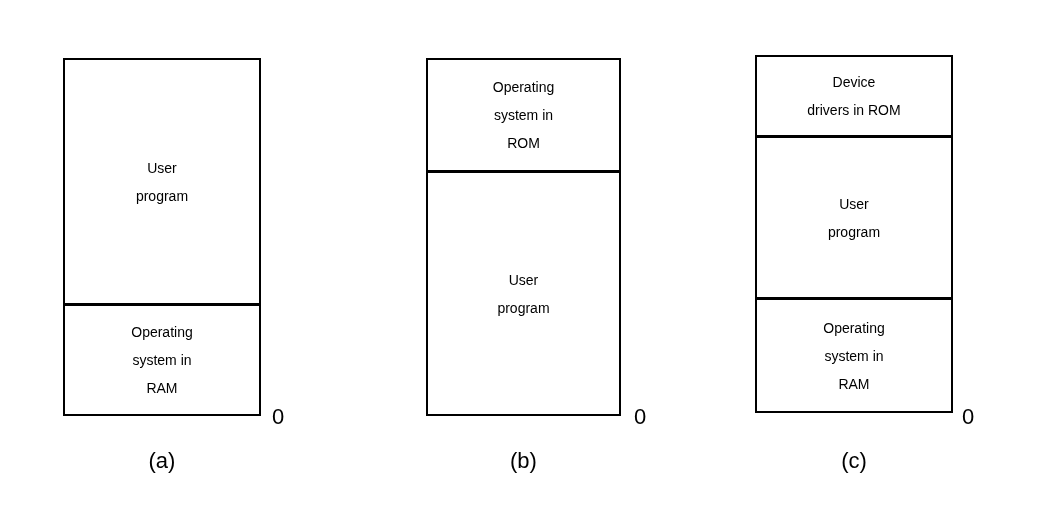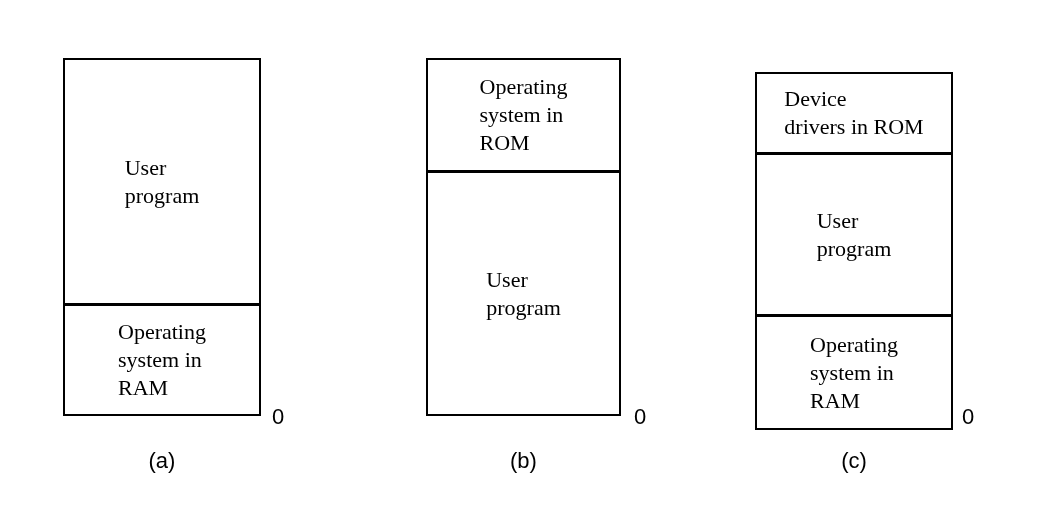--- a/index.html
+++ b/index.html
@@ -27,25 +27,25 @@
   .memory-section {
     display: flex;
     align-items: center;
     justify-content: center;
     box-sizing: border-box;
   }
   .memory-section + .memory-section {
     border-top: 3px solid #000000;
   }
   .section-label {
-    font-size: 22px;
+    font-size: 14px;
     line-height: 28px;
+    text-align: center;
     white-space: pre-line;
     color: #000000;
-    font-family: Liberation Serif, serif;
   }
   .addr {
     position: absolute;
     font-size: 22px;
     line-height: 26px;
     color: #000000;
     white-space: nowrap;
   }
   .caption {
     position: absolute;
@@ -61,21 +61,21 @@
   #addr-a-top    { left: 273px; top: 55px;  }
   #addr-a-bottom { left: 272px; top: 404px; }
   #cap-a { left: 63px; top: 448px; width: 198px; }
   
   #box-b { left: 426px; top: 58px; width: 195px; height: 358px; }
   #box-b .s0 { height: 110px; }
   #box-b .s1 { flex: 1; }
   #addr-b-bottom { left: 634px; top: 404px; }
   #cap-b { left: 426px; top: 448px; width: 195px; }
   
-  #box-c { left: 755px; top: 72px; width: 198px; height: 358px; }
+  #box-c { left: 755px; top: 55px; width: 198px; height: 358px; }
   #box-c .s0 { height: 78px; }
   #box-c .s1 { height: 162px; }
   #box-c .s2 { flex: 1; }
   #addr-c-bottom { left: 962px; top: 404px; }
   #cap-c { left: 755px; top: 448px; width: 198px; }
 </style>
 </head>
 <body>
 
 <div class="canvas">

